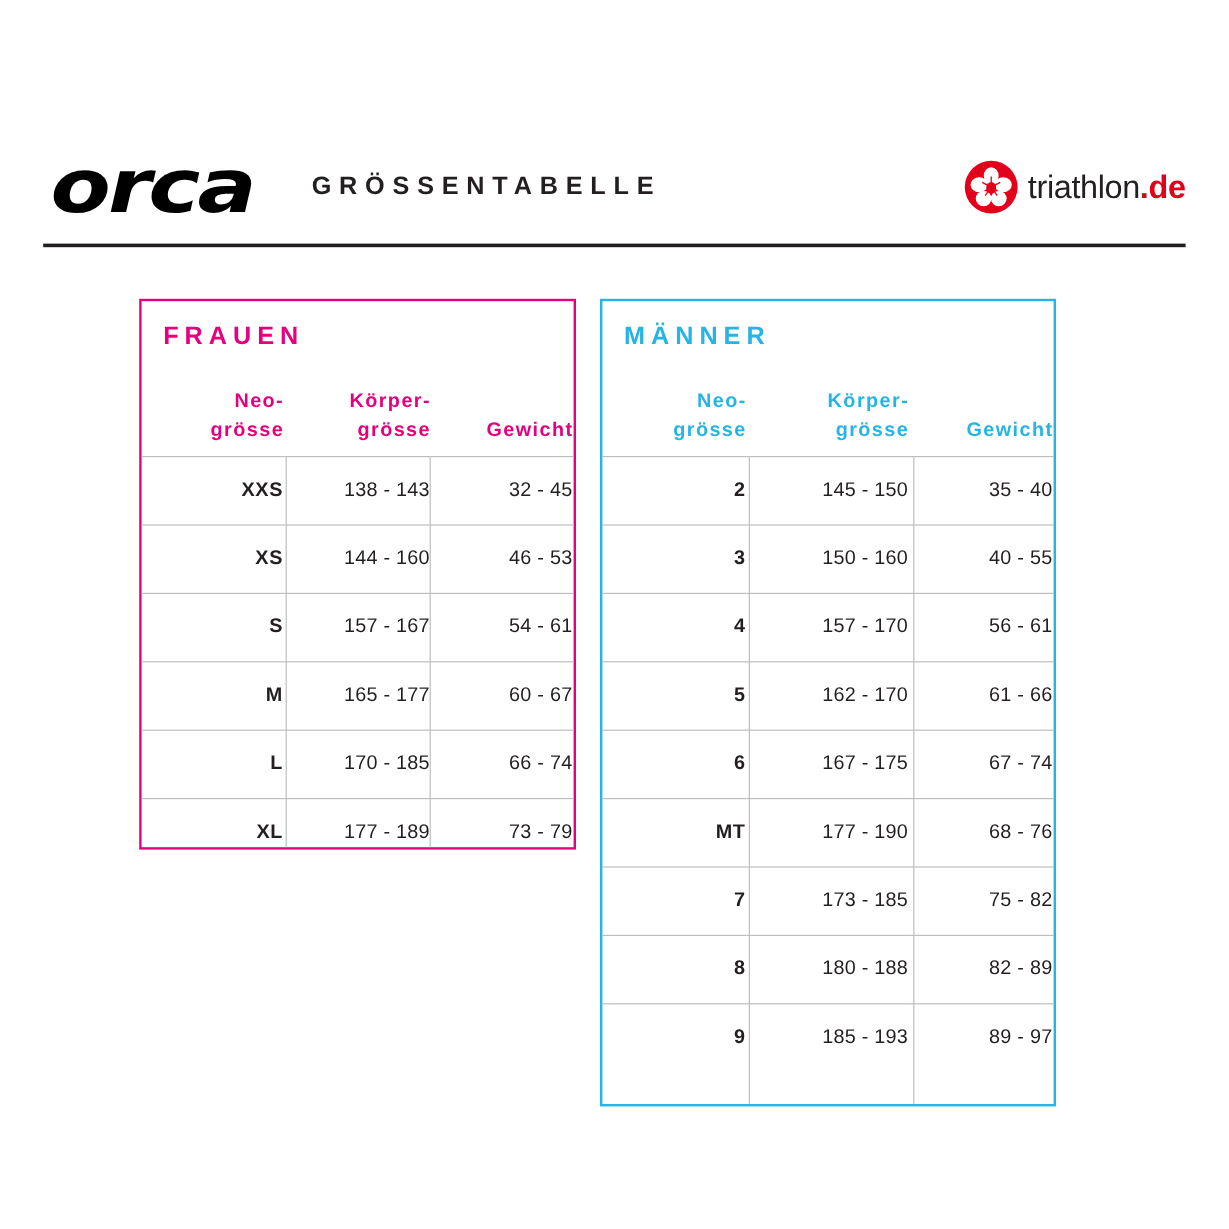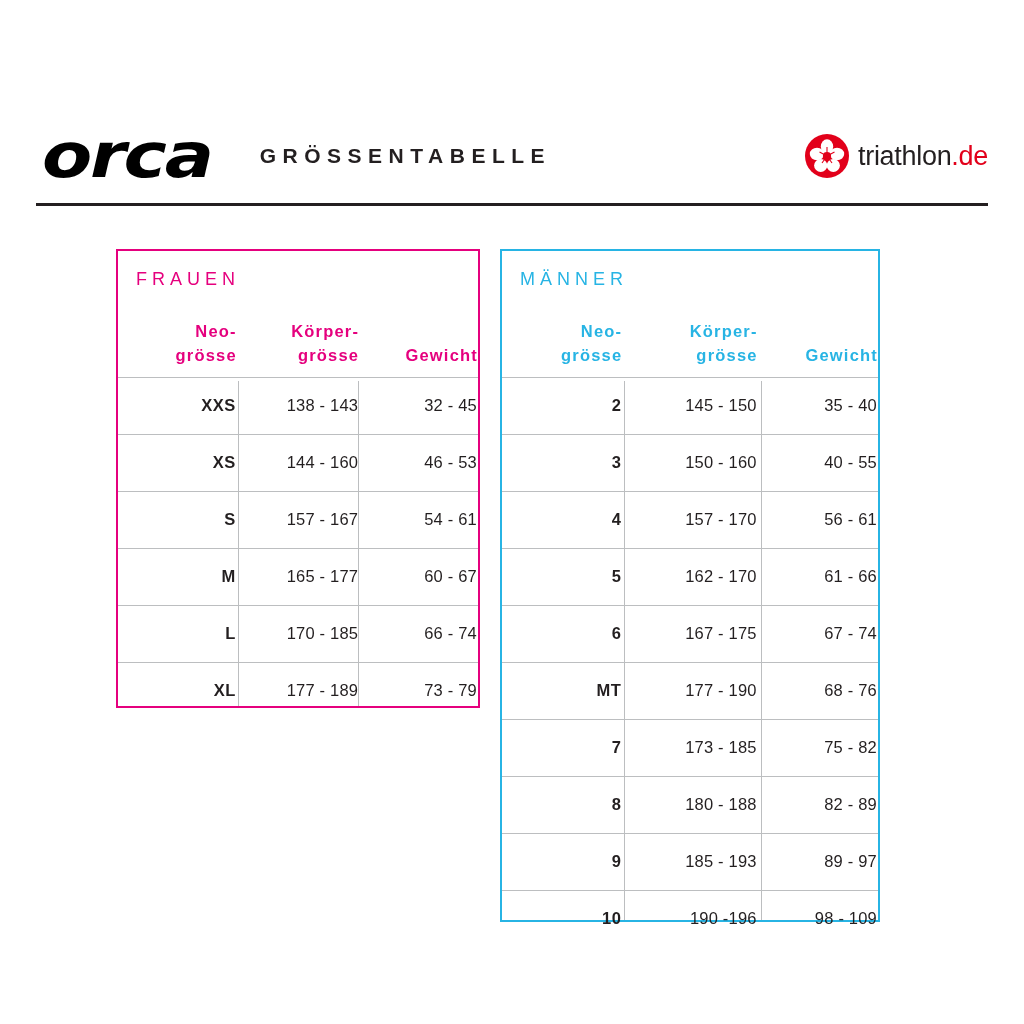--- a/index.html
+++ b/index.html
@@ -68,21 +68,21 @@
     margin-right: 9px;
     flex: none;
   }
   .flower svg { position: absolute; left: 0; top: 0; }
   .tri-word {
     font-size: 27px;
     letter-spacing: -0.3px;
     color: #231f20;
     font-weight: normal;
   }
-  .tri-word .de { color: #e2001a; }
+  .tri-word .de { color: #e2001a; font-weight: bold; }
 
   .rule {
     position: absolute;
     left: 36px;
     top: 203px;
     width: 952px;
     height: 3px;
     background: #231f20;
   }
 
@@ -101,22 +101,22 @@
     border-color: #e5007e;
   }
   .tbl-men {
     left: 500px;
     top: 249px;
     width: 380px;
     height: 673px;
     border-color: #27b4e4;
   }
   .tbl-title {
-    font-size: 18px;
-    font-weight: normal;
+    font-size: 21px;
+    font-weight: bold;
     letter-spacing: 5px;
     padding: 18px 0 0 18px;
   }
   .tbl-women .tbl-title { color: #e5007e; }
   .tbl-men .tbl-title { color: #27b4e4; }
 
   table.sizes {
     width: 100%;
     border-collapse: collapse;
     table-layout: fixed;
@@ -321,24 +321,19 @@
       <tr>
         <td class="c0">8</td>
         <td class="c1">180 - 188</td>
         <td class="c2">82 - 89</td>
       </tr>
       <tr>
         <td class="c0">9</td>
         <td class="c1">185 - 193</td>
         <td class="c2">89 - 97</td>
       </tr>
-      <tr>
-        <td class="c0">10</td>
-        <td class="c1">190 -196</td>
-        <td class="c2">98 - 109</td>
-      </tr>
     </tbody>
       </table>
     <div class="vline" style="left:122px; top:130px; height:539px;"></div>
     <div class="vline" style="left:259px; top:130px; height:539px;"></div>
   </div>
 
 </div>
 
 </body></html>

